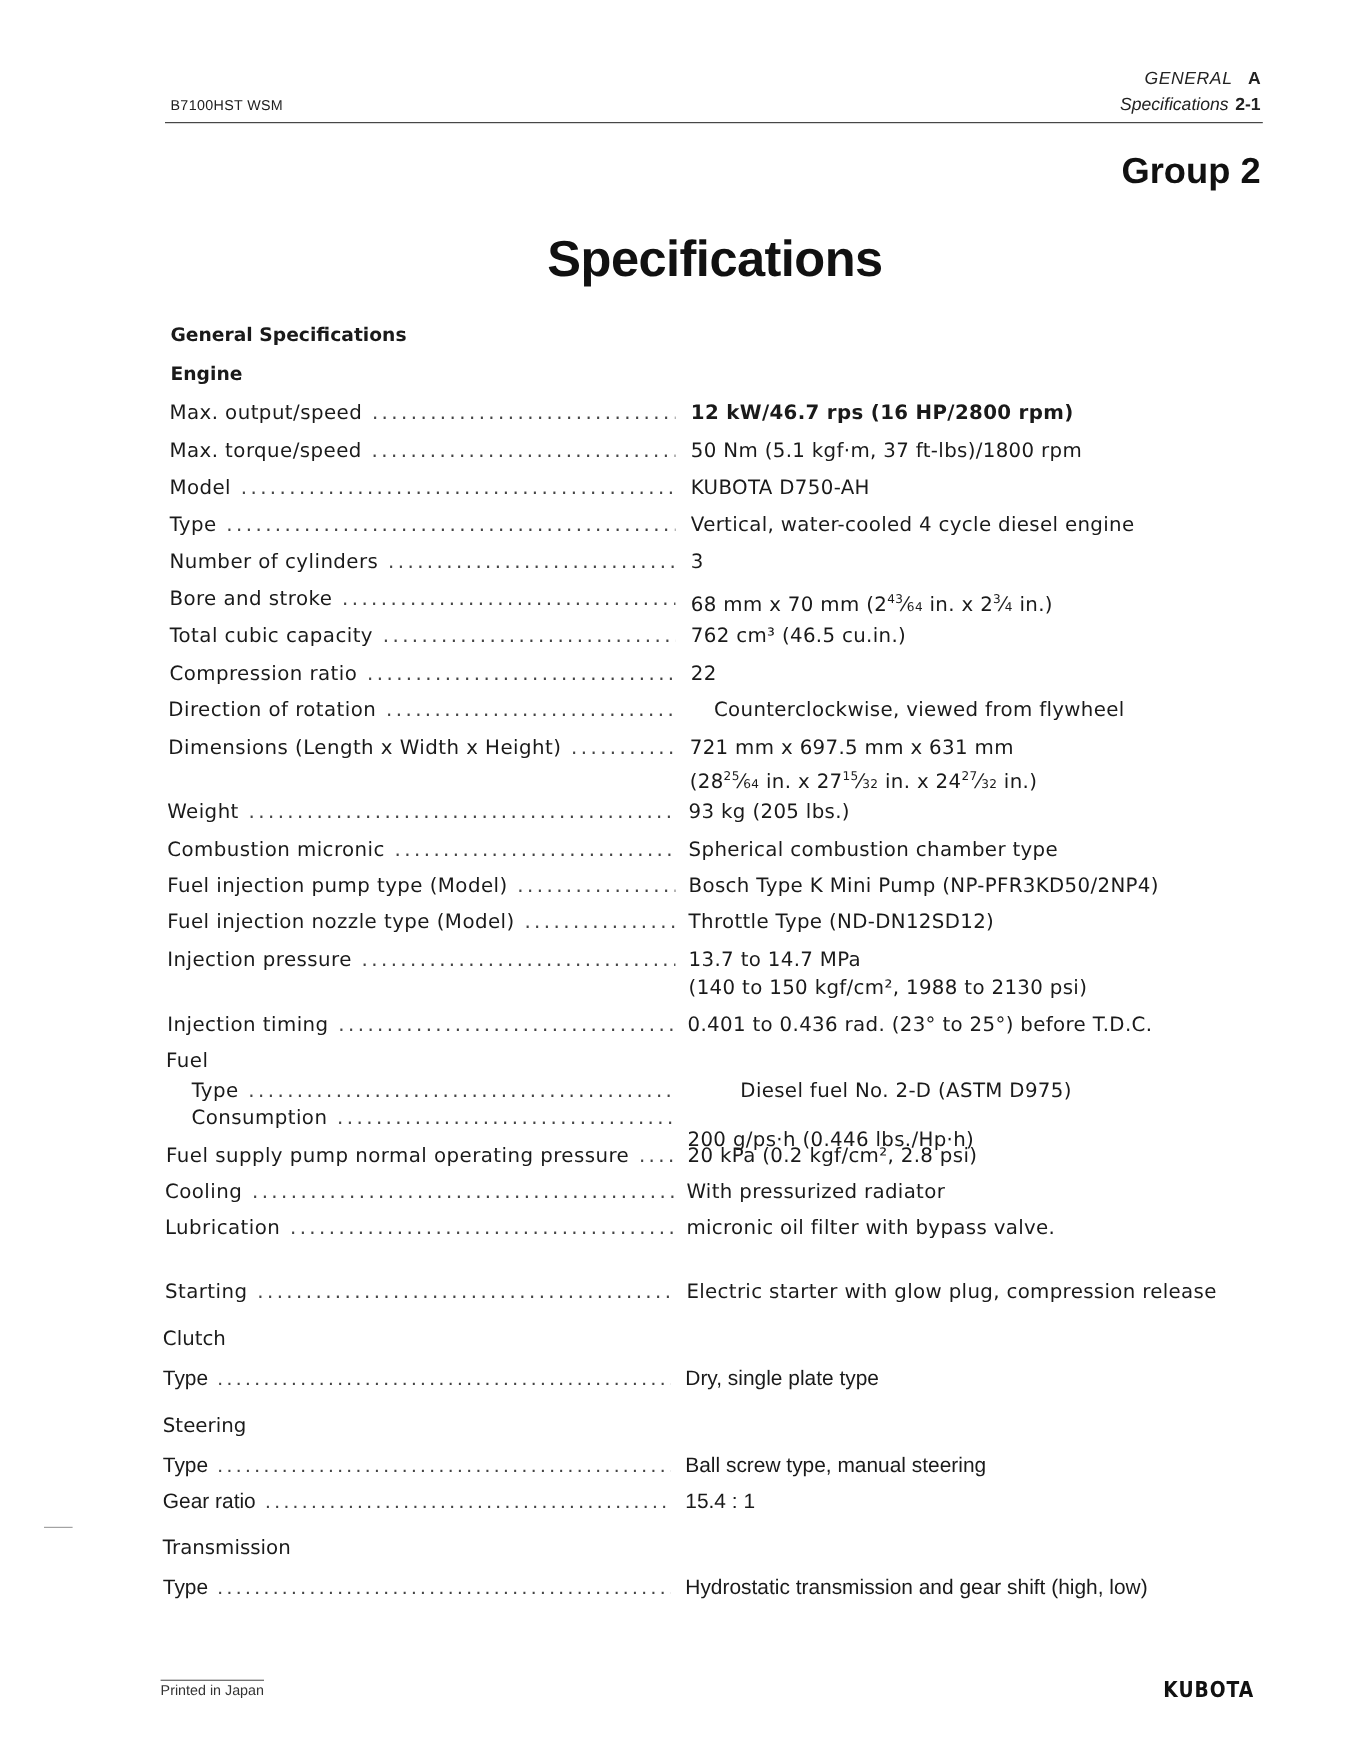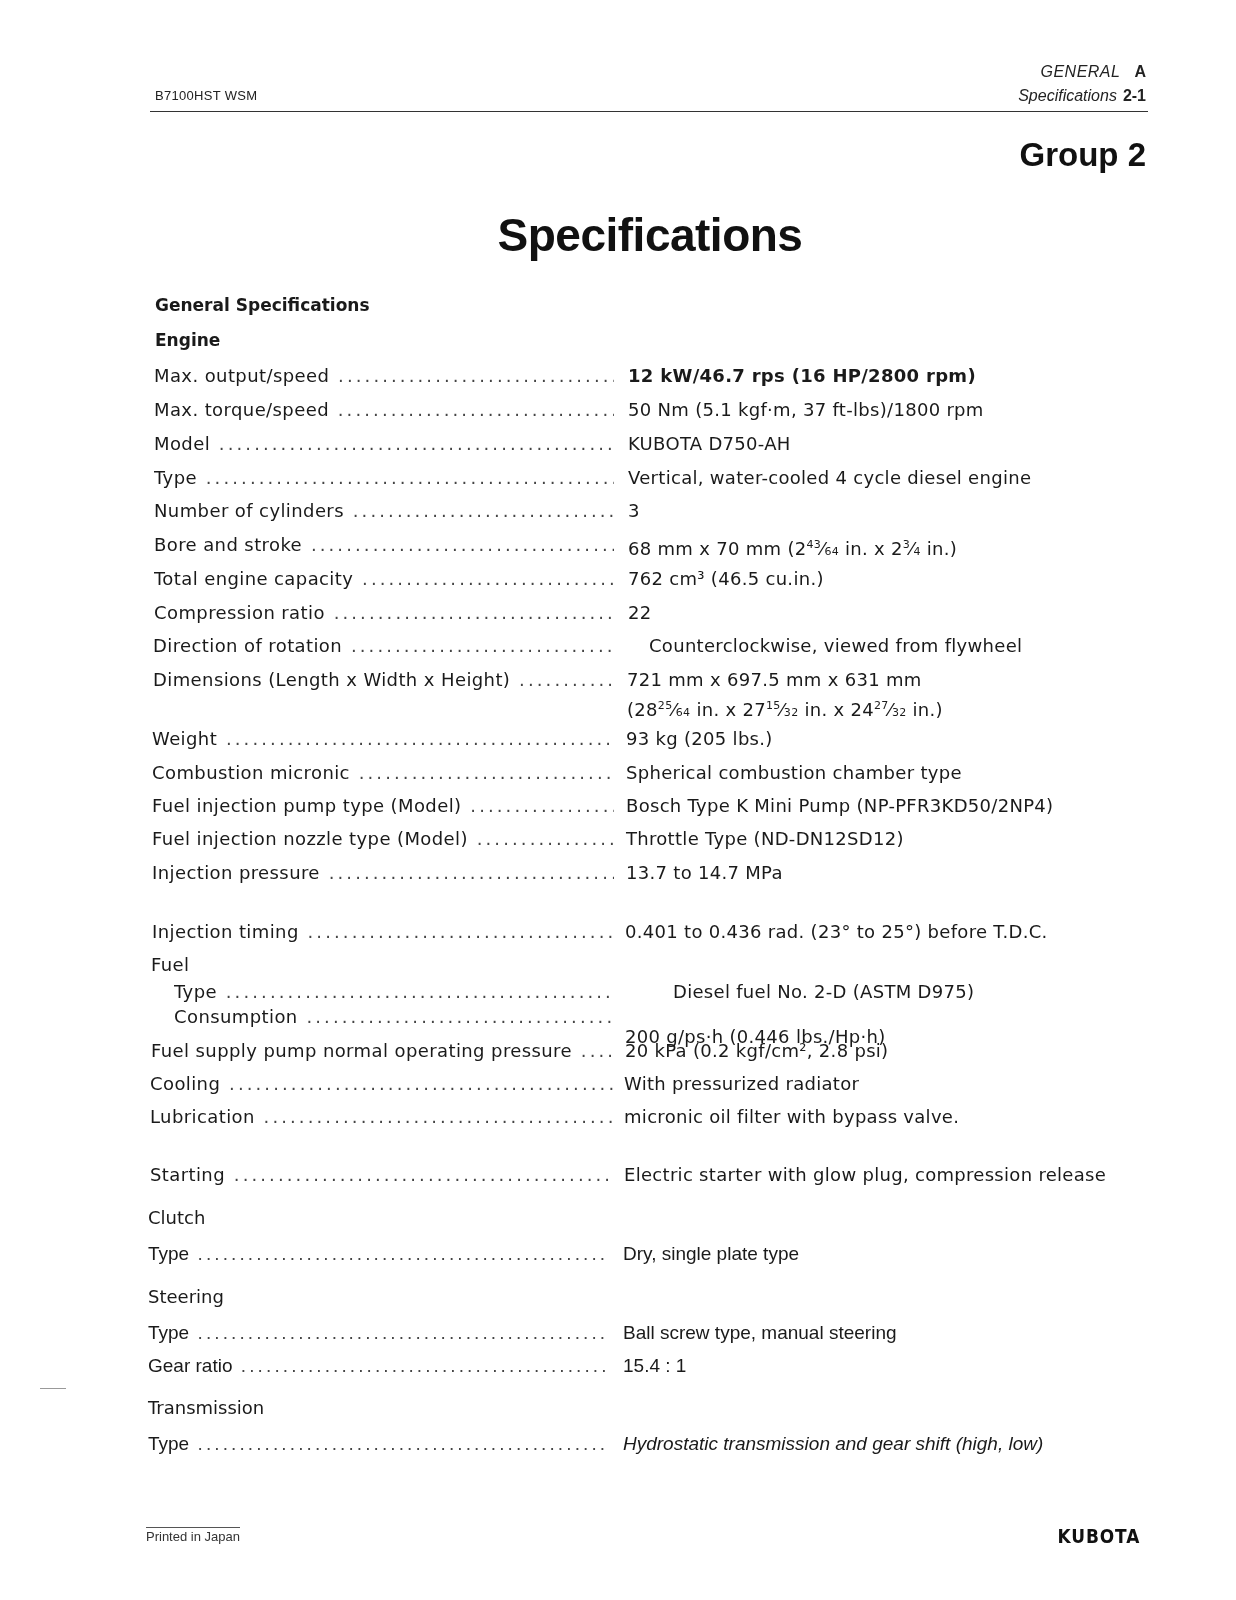--- a/index.html
+++ b/index.html
@@ -95,21 +95,21 @@
     </div>
     <div class="row" style="top: 498px;">
       <span class="label" style="left: 154px; width: 460px; direction: ltr;"><span>Number of cylinders</span><span class="dots"> ................................................................................</span></span>
       <span class="value" style="left: 628px;"><span class="l1">3</span></span>
     </div>
     <div class="row" style="top: 532px;">
       <span class="label" style="left: 154px; width: 460px; direction: ltr;"><span>Bore and stroke</span><span class="dots"> ................................................................................</span></span>
       <span class="value" style="left: 628px;"><span class="l1">68 mm x 70 mm (2<sup class="f">43</sup>⁄<span style="font-size:11px;">64</span> in. x 2<sup class="f">3</sup>⁄<span style="font-size:11px;">4</span> in.)</span></span>
     </div>
     <div class="row" style="top: 566px;">
-      <span class="label" style="left: 154px; width: 460px; direction: ltr;"><span>Total engine capacity</span><span class="dots"> ................................................................................</span></span>
+      <span class="label" style="left: 154px; width: 460px; direction: ltr;"><span>Total cubic capacity</span><span class="dots"> ................................................................................</span></span>
       <span class="value" style="left: 628px;"><span class="l1">762 cm³ (46.5 cu.in.)</span></span>
     </div>
     <div class="row" style="top: 600px;">
       <span class="label" style="left: 154px; width: 460px; direction: ltr;"><span>Compression ratio</span><span class="dots"> ................................................................................</span></span>
       <span class="value" style="left: 628px;"><span class="l1">22</span></span>
     </div>
     <div class="row" style="top: 633px;">
       <span class="label" style="left: 153px; width: 461px; direction: ltr;"><span>Direction of rotation</span><span class="dots"> ................................................................................</span></span>
       <span class="value" style="left: 627px; margin-left: 22px;"><span class="l1">Counterclockwise, viewed from flywheel</span></span>
     </div>
@@ -128,21 +128,21 @@
     <div class="row" style="top: 793px;">
       <span class="label" style="left: 152px; width: 462px; direction: ltr;"><span>Fuel injection pump type (Model)</span><span class="dots"> ................................................................................</span></span>
       <span class="value" style="left: 626px;"><span class="l1">Bosch Type K Mini Pump (NP-PFR3KD50/2NP4)</span></span>
     </div>
     <div class="row" style="top: 826px;">
       <span class="label" style="left: 152px; width: 462px; direction: ltr;"><span>Fuel injection nozzle type (Model)</span><span class="dots"> ................................................................................</span></span>
       <span class="value" style="left: 626px;"><span class="l1">Throttle Type (ND-DN12SD12)</span></span>
     </div>
     <div class="row" style="top: 860px;">
       <span class="label" style="left: 152px; width: 462px; direction: ltr;"><span>Injection pressure</span><span class="dots"> ................................................................................</span></span>
-      <span class="value" style="left: 626px;"><span class="l1">13.7 to 14.7 MPa</span></span>
+      <span class="value" style="left: 626px;"><span class="l1">13.7 to 14.7 MPa</span><span class="l2">(140 to 150 kgf/cm², 1988 to 2130 psi)</span></span>
     </div>
     <div class="row" style="top: 919px;">
       <span class="label" style="left: 152px; width: 462px; direction: ltr;"><span>Injection timing</span><span class="dots"> ................................................................................</span></span>
       <span class="value" style="left: 625px;"><span class="l1">0.401 to 0.436 rad. (23° to 25°) before T.D.C.</span></span>
     </div>
     <div class="row" style="top: 952px;">
       <span class="label" style="left: 151px; width: 463px; direction: ltr;"><span>Fuel</span></span>
       <span class="value" style="left: 625px;"><span class="l1"></span></span>
     </div>
     <div class="row" style="top: 979px;">
@@ -179,20 +179,20 @@
       <span class="label" style="left: 148px; width: 462px; direction: ltr;"><span>Type</span><span class="dots"> ................................................................................</span></span>
       <span class="value" style="left: 623px;"><span class="l1">Ball screw type, manual steering</span></span>
     </div>
     <div class="row narrow" style="top: 1353px;">
       <span class="label" style="left: 148px; width: 462px; direction: ltr;"><span>Gear ratio</span><span class="dots"> ................................................................................</span></span>
       <span class="value" style="left: 623px;"><span class="l1">15.4 : 1</span></span>
     </div>
     <div class="sec-title" style="left: 148px; top: 1397px;">Transmission</div>
     <div class="row narrow" style="top: 1431px;">
       <span class="label" style="left: 148px; width: 462px; direction: ltr;"><span>Type</span><span class="dots"> ................................................................................</span></span>
-      <span class="value" style="left: 623px; font-style: italic;"><span class="l1">Hydrostatic transmission and gear shift (high, low)</span></span>
+      <span class="value" style="left: 623px;"><span class="l1">Hydrostatic transmission and gear shift (high, low)</span></span>
     </div>
   </div>
 
 <div class="mark"></div>
 
 <div class="footer-left">Printed in Japan</div>
 <div class="logo">KUBOTA</div>
 
 </body></html>

